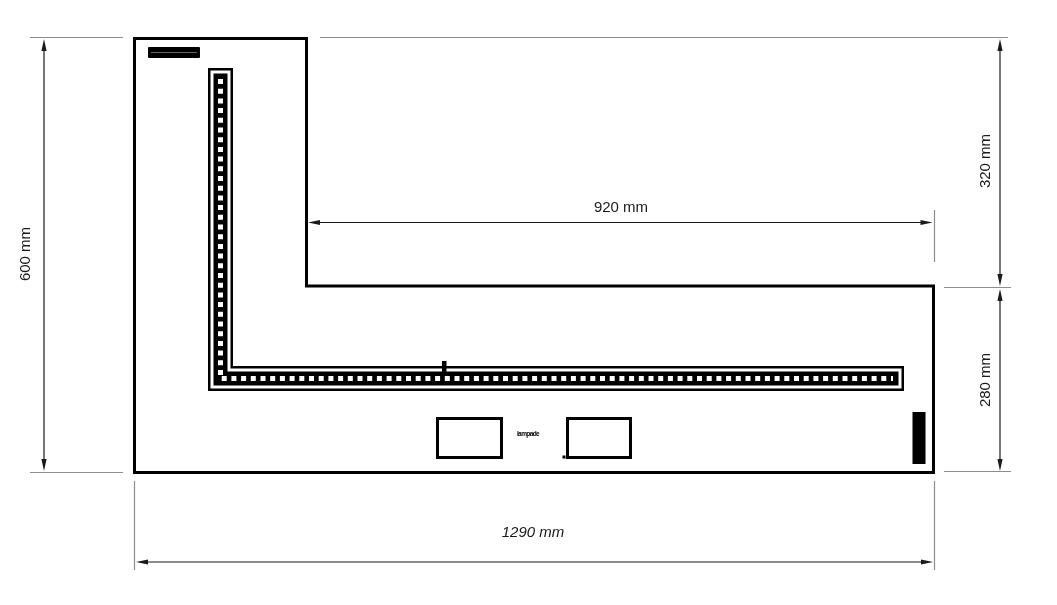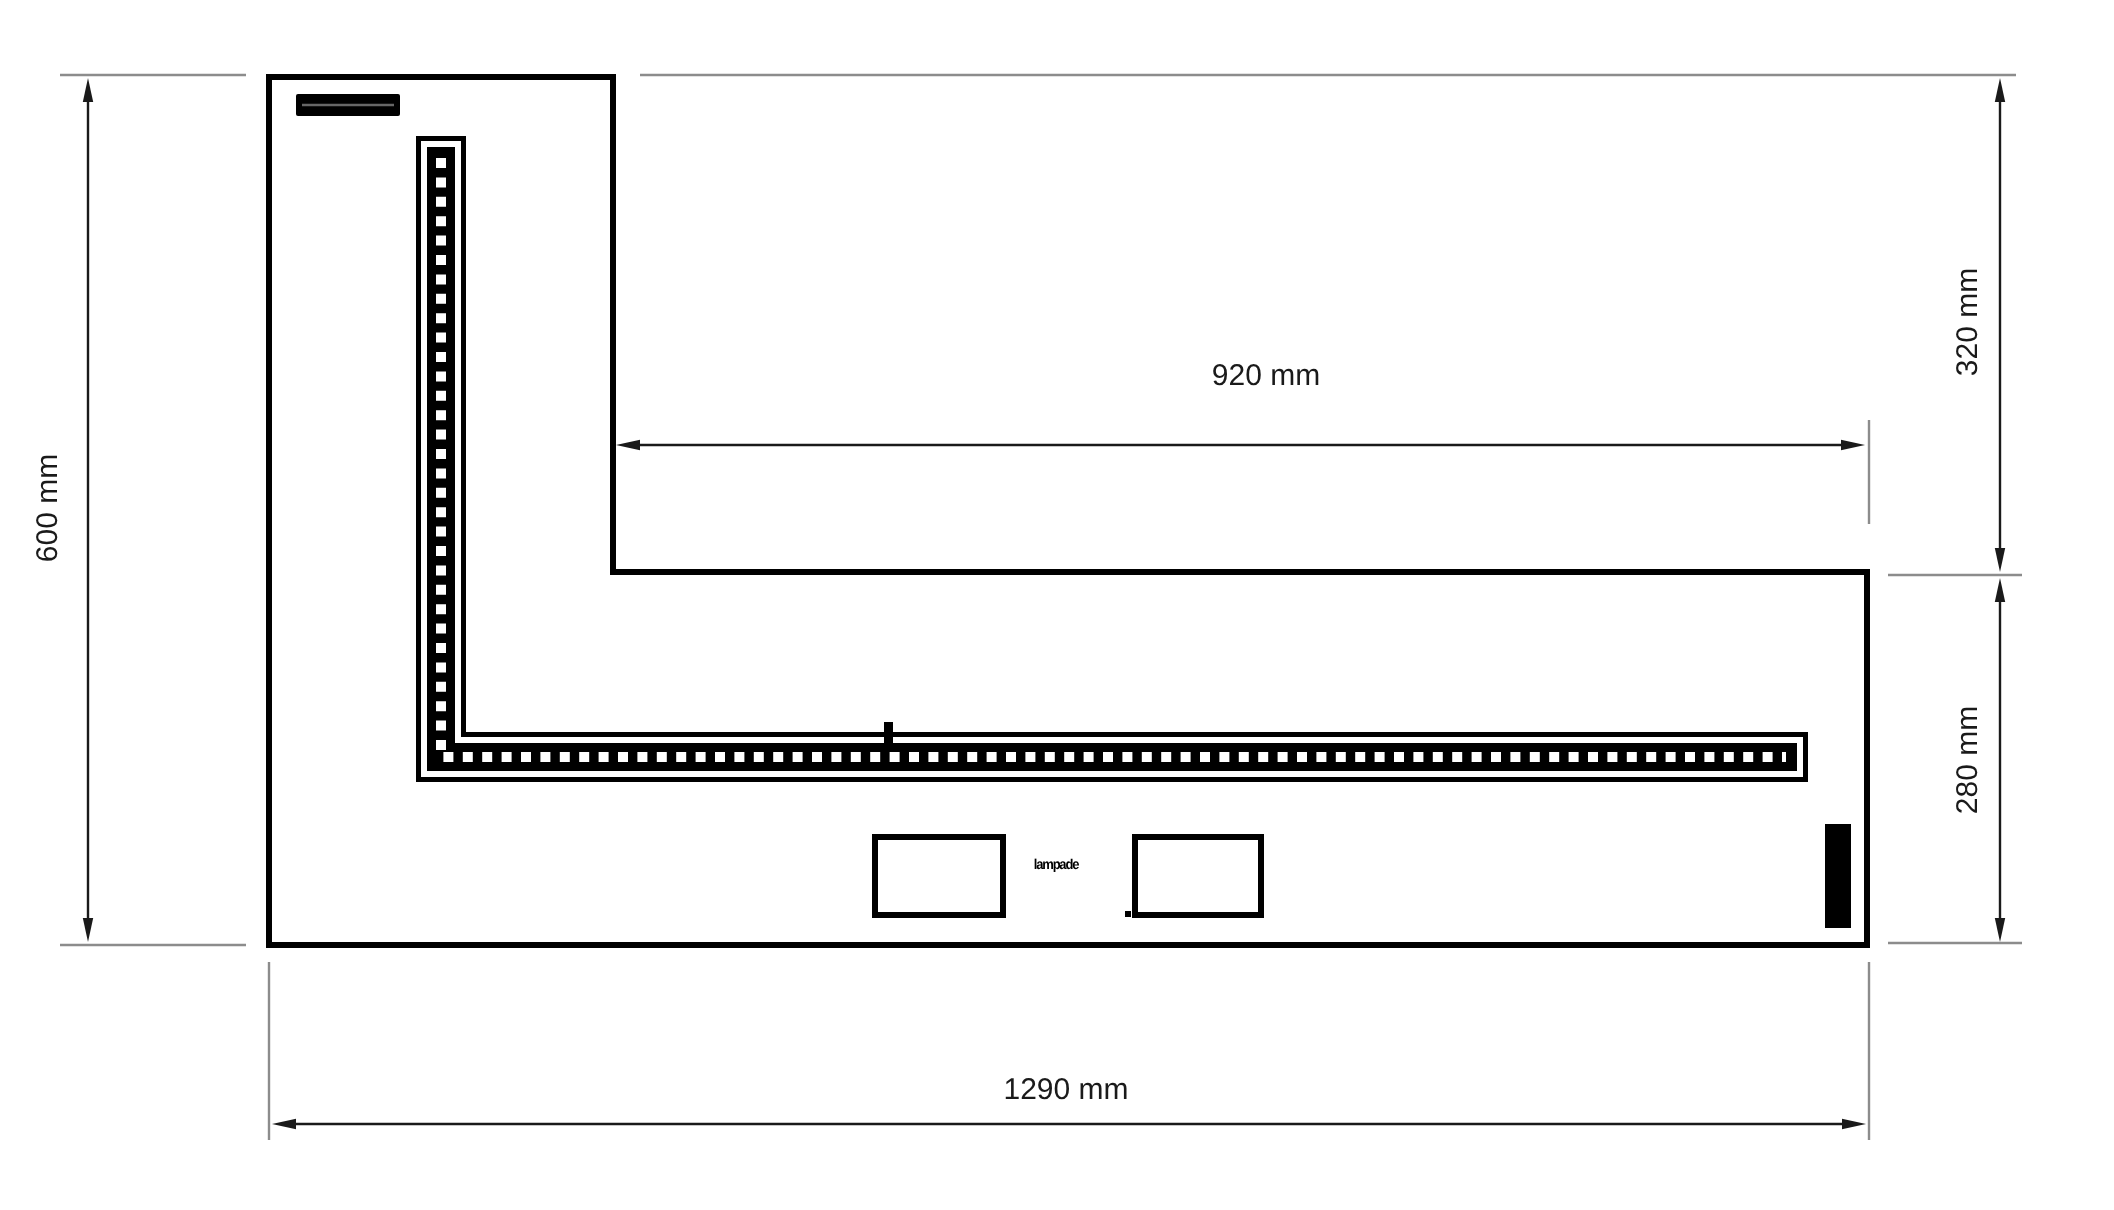--- a/index.html
+++ b/index.html
@@ -84,23 +84,23 @@
       <polygon points="1000,286 997.4,274 1002.6,274"></polygon>
       <polygon points="1000,289 997.4,301 1002.6,301"></polygon>
       <polygon points="1000,471 997.4,459 1002.6,459"></polygon>
       <polygon points="136,562 148,559.4 148,564.6"></polygon>
       <polygon points="933,562 921,559.4 921,564.6"></polygon>
     </g>
   </svg>
 
   <div class="dim-label vertical" style="left:24px;top:254px;">600 mm</div>
 
-  <div class="dim-label" style="left:621px;top:188px;margin-left:12px;">920 mm</div>
+  <div class="dim-label" style="left:621px;top:206px;">920 mm</div>
 
   <div class="dim-label vertical" style="left:984px;top:161px;">320 mm</div>
 
   <div class="dim-label vertical" style="left:984px;top:380px;">280 mm</div>
 
-  <div class="dim-label" style="left:533px;top:545px;">1290 mm</div>
+  <div class="dim-label" style="left:533px;top:531px;font-style:italic;">1290 mm</div>
 
   <div class="tiny-label" style="left:528px;top:433px;">lampade</div>
 
 </div>
 
 </body></html>

